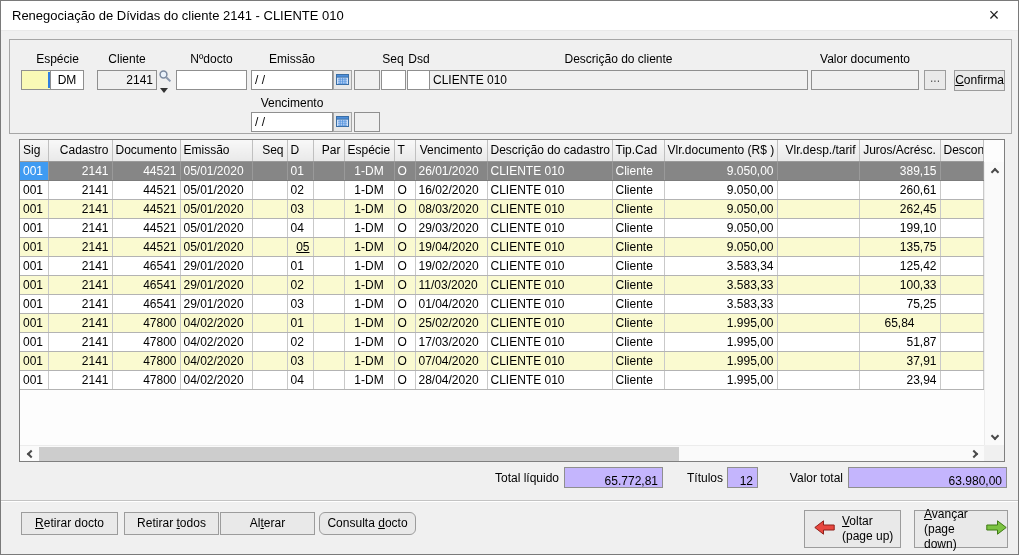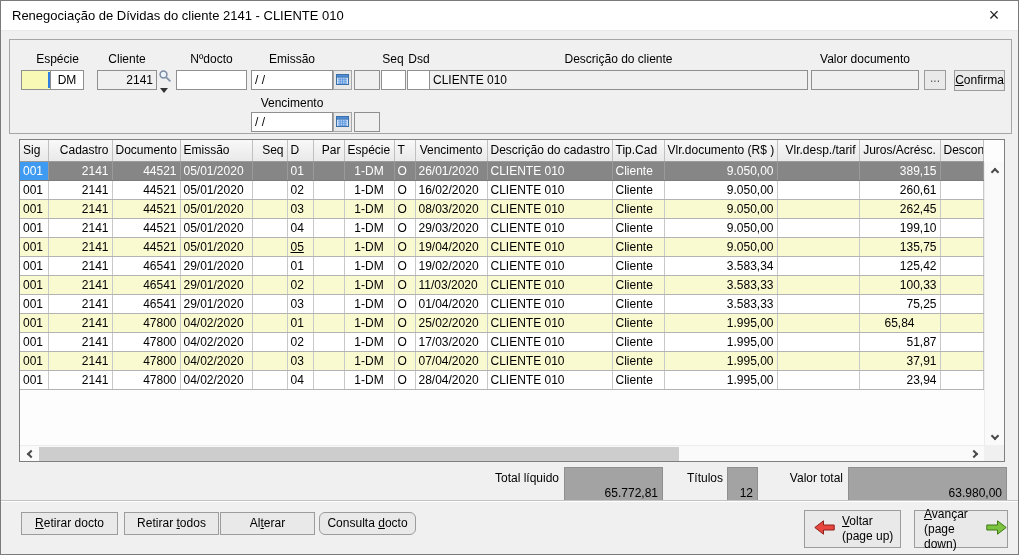--- a/index.html
+++ b/index.html
@@ -72,21 +72,21 @@
   .vs-up { top:0; left:0; width:20px; height:16px; }
   .vs-down { bottom:0; left:0; width:20px; height:16px; }
   .chev { width:6px; height:6px; border-right:2px solid #4a4a4a; border-bottom:2px solid #4a4a4a; }
   .chev.left { transform:rotate(135deg); margin-left:3px; }
   .chev.right { transform:rotate(-45deg); margin-right:3px; }
   .chev.up { transform:rotate(-135deg); margin-top:3px; }
   .chev.down { transform:rotate(45deg); margin-bottom:3px; }
 
   
   .tlbl { position:absolute; top:470px; text-align:right; white-space:nowrap; }
-  .sunken { position:absolute; top:466px; height:21px; border:1px solid #8f8f8f; background:#a3a3a3; text-align:right; line-height:19px; padding:16px 4px; }
+  .sunken { position:absolute; top:466px; height:21px; border:1px solid #8f8f8f; background:#c4b5fd; text-align:right; line-height:19px; padding:4px 4px; }
   .lbl-totliq { left:440px; width:118px; }
   .f-totliq { left:563px; width:99px; }
   .lbl-titulos { left:676px; width:46px; }
   .f-titulos { left:726px; width:31px; }
   .lbl-valtot { left:780px; width:62px; }
   .f-valtot { left:847px; width:159px; }
 
   
   .sep { position:absolute; left:0; top:499px; right:0; height:2px; border-top:1px solid #c3c3c3; border-bottom:1px solid #ffffff; }
   .btn-small { top:511px; height:23px; line-height:21px; }
@@ -285,21 +285,21 @@
             <td style="text-align: right;"></td>
             <td style="text-align: right;">199,10</td>
             <td style="text-align: right;"></td>
           </tr>
           <tr class="alt">
             <td style="text-align: left;">001</td>
             <td style="text-align: right;">2141</td>
             <td style="text-align: right;">44521</td>
             <td style="text-align: left;">05/01/2020</td>
             <td style="text-align: right;"></td>
-            <td style="text-align: left; text-decoration: underline;">05</td>
+            <td style="text-align: right; text-decoration: underline;">05</td>
             <td style="text-align: right;"></td>
             <td style="text-align: center;">1-DM</td>
             <td style="text-align: left;">O</td>
             <td style="text-align: left;">19/04/2020</td>
             <td style="text-align: left;">CLIENTE 010</td>
             <td style="text-align: left;">Cliente</td>
             <td style="text-align: right;">9.050,00</td>
             <td style="text-align: right;"></td>
             <td style="text-align: right; padding-left: 15px;">135,75</td>
             <td style="text-align: right;"></td>

